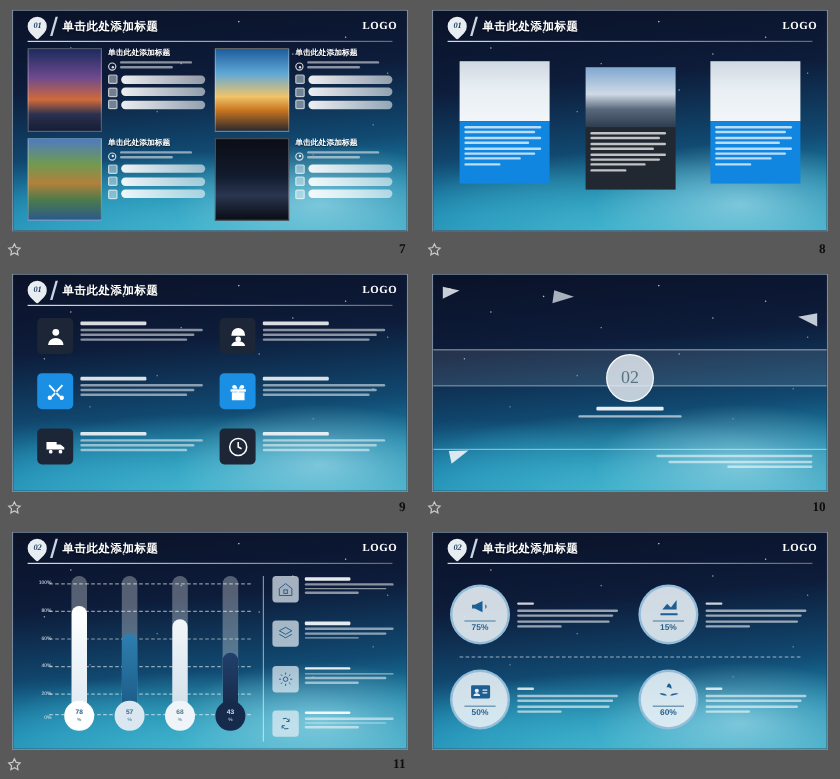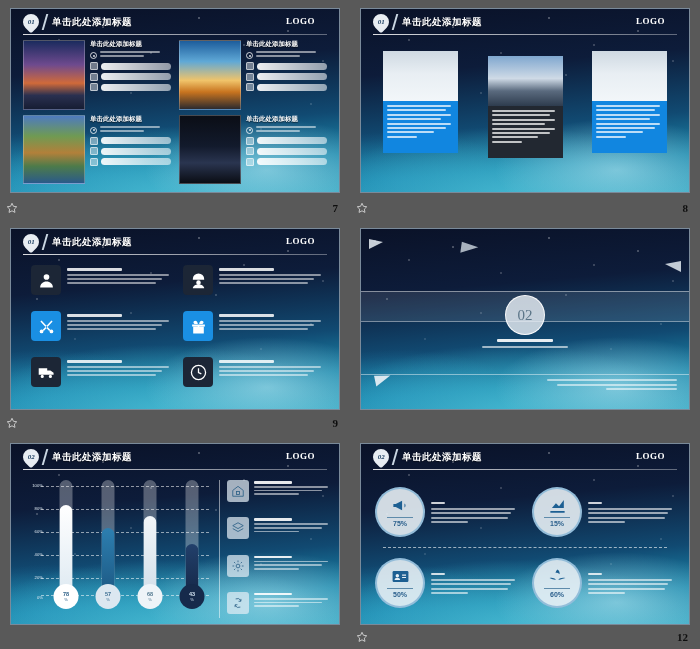--- a/index.html
+++ b/index.html
@@ -85,21 +85,21 @@
   .slash {
     position:absolute; left: 33px; top: 5px; width: 1.5px; height: 16px;
     background: #c9d6e2; transform: skewX(-16deg);
   }
   .stitle {
     position: absolute; left: 41px; top: 7px;
     font-size: 9.5px; font-weight: bold; color: #ffffff;
     letter-spacing: .5px; text-shadow: 0 1px 1px rgba(0,0,0,.5);
   }
   .logo {
-    position: absolute; right: 24px; top: 7px;
+    position: absolute; right: 8px; top: 7px;
     font-size: 9px; font-weight: bold; color: #ffffff;
     font-family: "Liberation Serif", serif; letter-spacing: .5px;
   }
   .hrule {
     position: absolute; left: 12px; right: 12px; top: 25px; height: 1px;
     background: linear-gradient(90deg, rgba(255,255,255,.85), rgba(255,255,255,.35));
   }
 
   
   .s7grid {
@@ -627,20 +627,26 @@
       <div class="c10cap">
         <div class="t"></div>
         <div class="s"></div>
       </div>
       <div class="c10note">
         <div class="l a"></div>
           <div class="l b"></div>
           <div class="l c"></div>
       </div>
     </div>
+    <div class="footer">
+      <svg class="star-ico" viewBox="0 0 24 24">
+          <path d="M12 2.5l2.9 6.1 6.6.9-4.8 4.7 1.2 6.6-5.9-3.2-5.9 3.2 1.2-6.6L2.5 9.5l6.6-.9z" fill="none" stroke="#c9c9c9" stroke-width="2"></path>
+        </svg>
+      <span class="pagenum">10</span>
+    </div>
   </div>
 
   <div class="cell r3">
     <div class="slide">
       <div class="sky"></div>
       <div class="stars"></div>
 
       <div class="shead">
         <div class="pin">
           <div class="bubble">
@@ -763,20 +769,26 @@
             <div class="tx">
                 <div class="h"></div>
                 <div class="l a"></div>
                 <div class="l b"></div>
                 <div class="l c"></div>
               </div>
           </div>
         </div>
       </div>
     </div>
+    <div class="footer">
+      <svg class="star-ico" viewBox="0 0 24 24">
+          <path d="M12 2.5l2.9 6.1 6.6.9-4.8 4.7 1.2 6.6-5.9-3.2-5.9 3.2 1.2-6.6L2.5 9.5l6.6-.9z" fill="none" stroke="#c9c9c9" stroke-width="2"></path>
+        </svg>
+      <span class="pagenum">11</span>
+    </div>
   </div>
 
   <div class="cell r3">
     <div class="slide">
       <div class="sky"></div>
       <div class="stars"></div>
 
       <div class="shead">
         <div class="pin">
           <div class="bubble">
@@ -853,21 +865,15 @@
               <div class="h"></div>
               <div class="l a"></div>
               <div class="l b"></div>
               <div class="l c"></div>
               <div class="l d"></div>
             </div>
         </div>
         <div class="dash12"></div>
       </div>
     </div>
-    <div class="footer">
-      <svg class="star-ico" viewBox="0 0 24 24">
-          <path d="M12 2.5l2.9 6.1 6.6.9-4.8 4.7 1.2 6.6-5.9-3.2-5.9 3.2 1.2-6.6L2.5 9.5l6.6-.9z" fill="none" stroke="#c9c9c9" stroke-width="2"></path>
-        </svg>
-      <span class="pagenum">12</span>
-    </div>
   </div>
 
 </div>
 
 </body></html>

